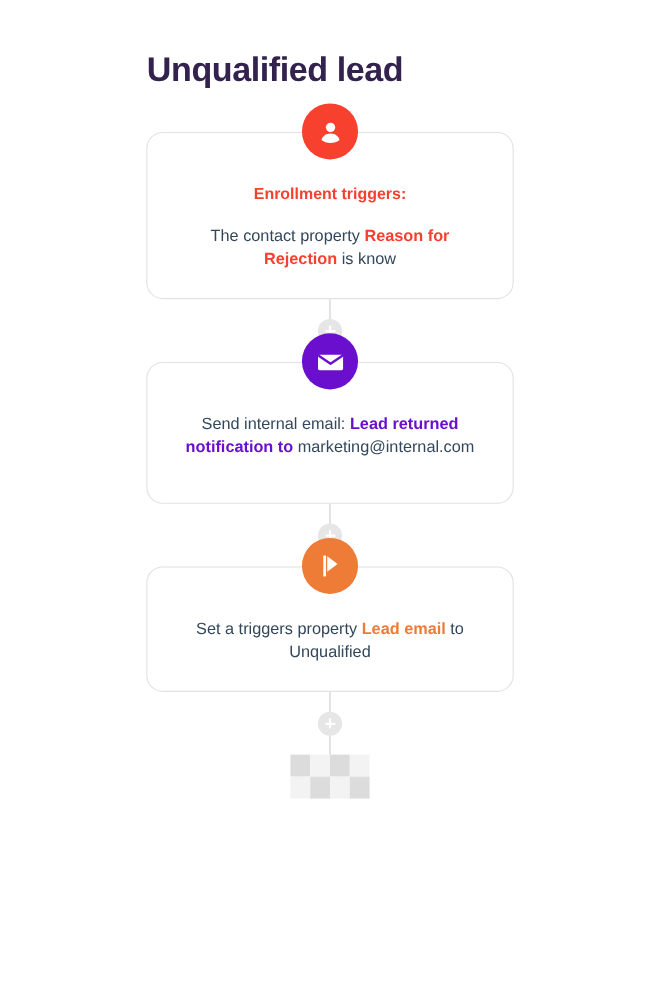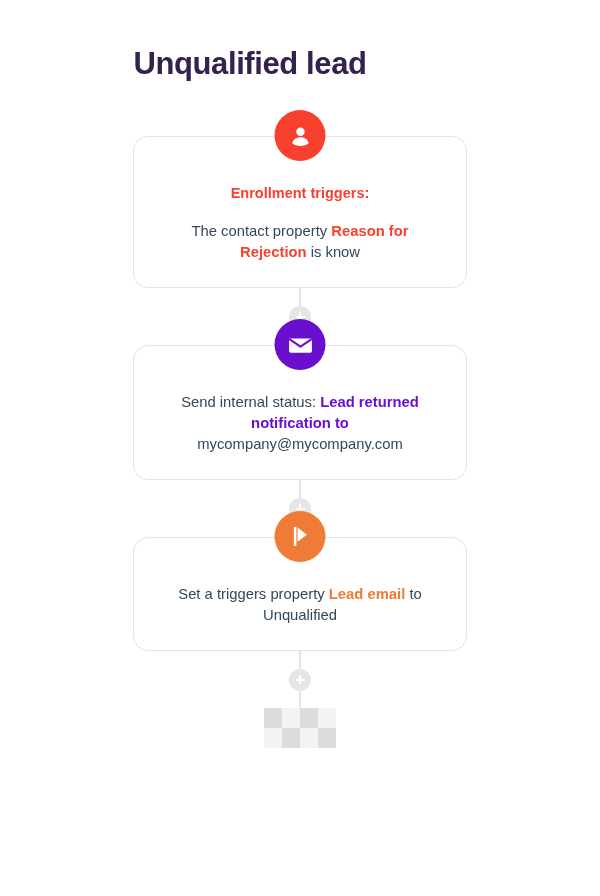--- a/index.html
+++ b/index.html
@@ -33,21 +33,21 @@
     font-size: 31px;
     font-weight: 700;
     letter-spacing: -0.4px;
     color: #33214E;
     line-height: 40px;
   }
 
   
   .flow {
     position: absolute;
-    top: 136px;
+    top: 120px;
     left: 0;
     width: 600px;
   }
 
   .node {
     position: relative;
     width: 334px;
     margin: 0 auto;
   }
 
@@ -203,21 +203,21 @@
       <div class="card card-2">
 
         <div class="badge" style="background:#6B0FCE;">
           <svg width="24" height="24" viewBox="0 0 24 20" aria-hidden="true">
             <path d="M2.2 3.4h19.6c0.9 0 1.6 0.7 1.6 1.6v11.1c0 0.9-0.7 1.6-1.6 1.6H2.2c-0.9 0-1.6-0.7-1.6-1.6V5.0c0-0.9 0.7-1.6 1.6-1.6z" fill="#ffffff"></path>
             <path d="M1.6 4.6l10.4 7.1 10.4-7.1" fill="none" stroke="#6B0FCE" stroke-width="2.1" stroke-linecap="round" stroke-linejoin="round"></path>
           </svg>
         </div>
 
         <p class="body-text">
-          <span>Send internal status: </span><span class="em-purple">Lead returned notification to</span><span> mycompany@mycompany.com</span>
+          <span>Send internal email: </span><span class="em-purple">Lead returned notification to</span><span> marketing@internal.com</span>
         </p>
       </div>
     </div>
 
     <div class="connector">
       <span class="line"></span>
       <span class="plus-btn"></span>
     </div>
 
     <div class="node">

